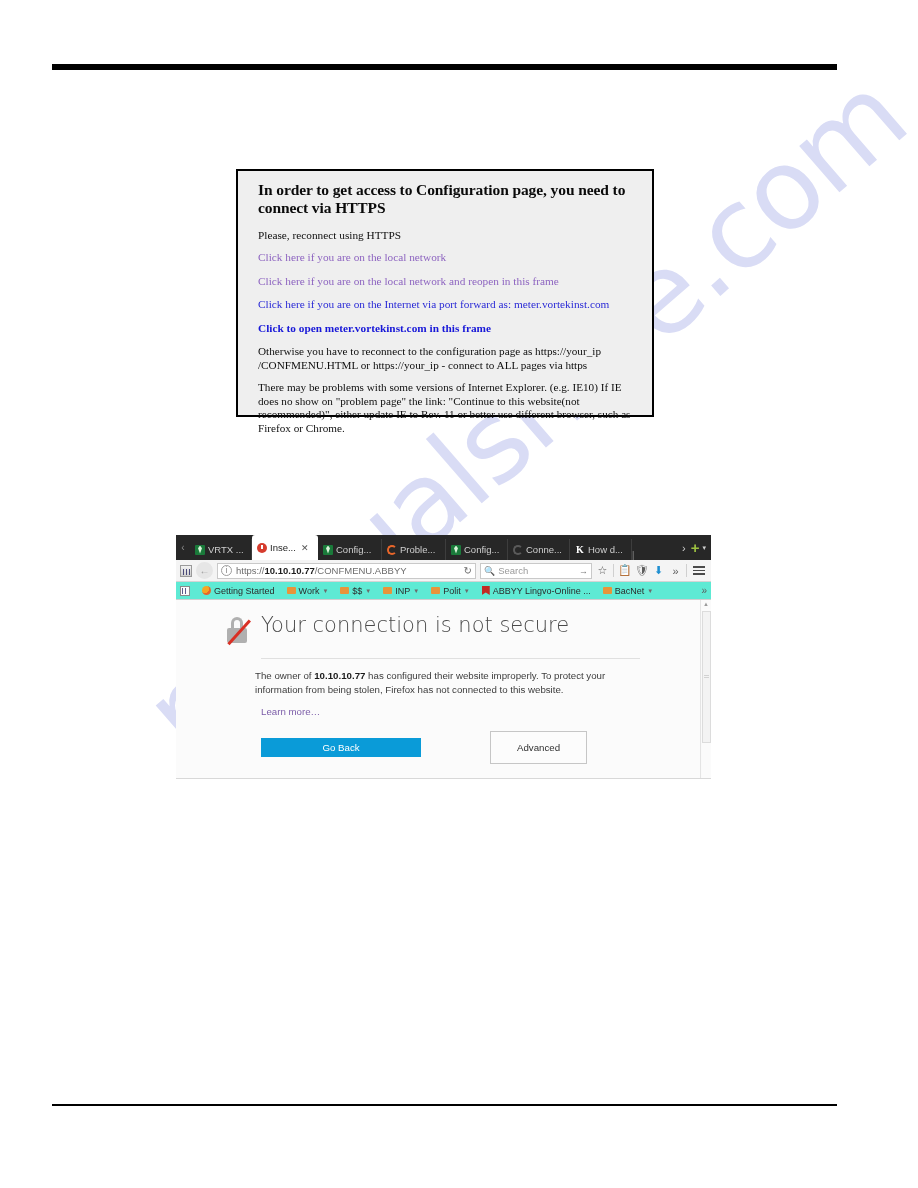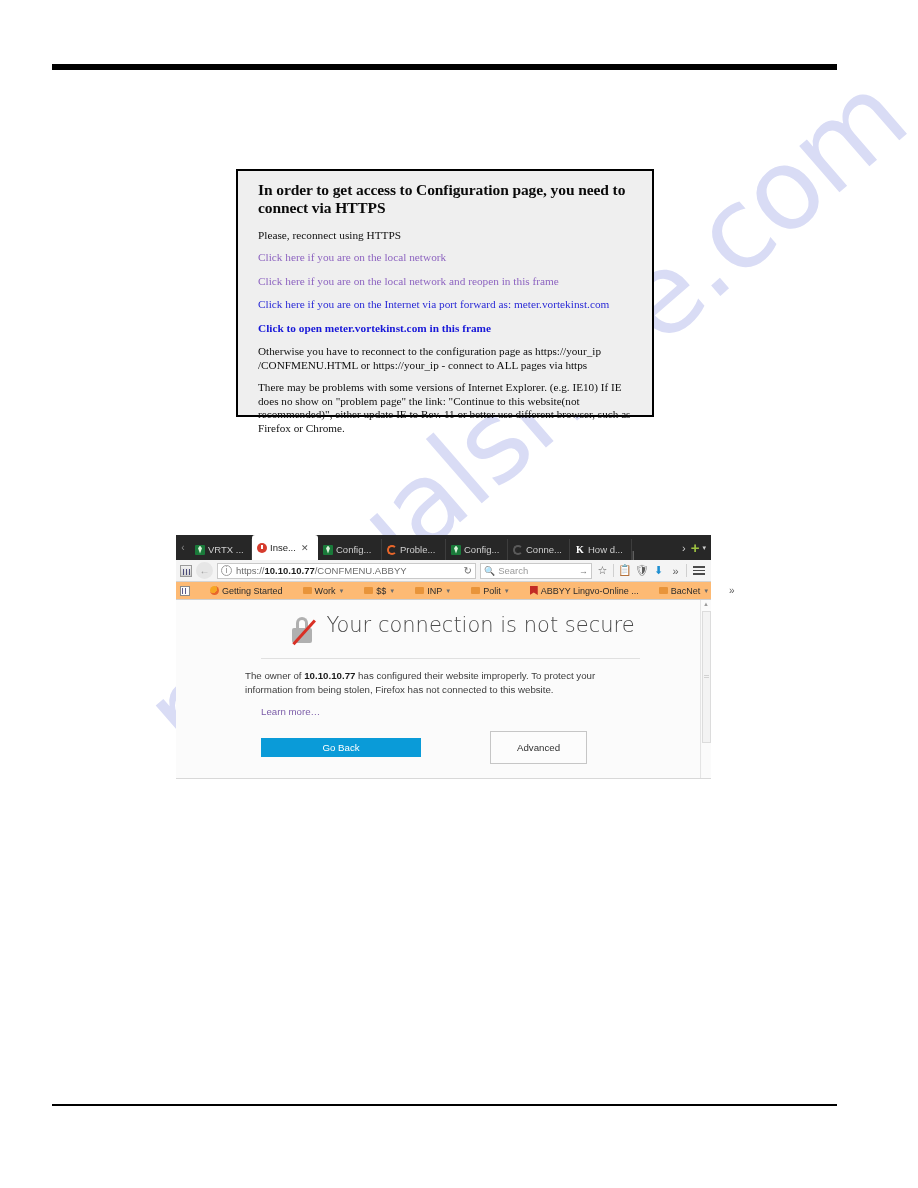--- a/index.html
+++ b/index.html
@@ -366,26 +366,26 @@
   }
   .nav-hamburger {
     display: flex; flex-direction: column; gap: 2px; flex: 0 0 auto;
     padding: 0 2px;
   }
   .nav-hamburger span { display:block; width: 12px; height: 1.6px; background:#4a4a4a; }
 
   
   .bookmarks {
     height: 18px;
-    background: #fdba74;
+    background: #5eead4;
     border-bottom: 1px solid #cfcfcf;
     display: flex;
     align-items: center;
     padding: 0 4px;
-    gap: 20px;
+    gap: 12px;
     font-size: 9px;
     color: #2b2b2b;
     box-sizing: border-box;
   }
   .bm {
     display: flex; align-items: center; gap: 3px; white-space: nowrap;
     flex: 0 0 auto;
   }
   .bm-folder {
     width: 9px; height: 7px; background: #e8943a; border-radius: 1px;
@@ -430,21 +430,20 @@
   }
   .content-inner {
     flex: 1 1 auto;
     padding: 14px 0 0 49px;
     position: relative;
   }
   .err-head {
     display: flex;
     align-items: flex-start;
     gap: 12px;
-    justify-content: center;
   }
   .lock-icon {
     width: 24px; height: 30px;
     position: relative;
     flex: 0 0 auto;
     margin-top: 3px;
   }
   .lock-icon .shackle {
     position: absolute;
     left: 6px; top: 0;
@@ -477,21 +476,21 @@
     letter-spacing: 0px;
     white-space: nowrap;
     line-height: 1.1;
   }
   .err-divider {
     height: 1px;
     background: #e0e0e0;
     margin: 11px 60px 0 36px;
   }
   .err-body {
-    margin: 10px 60px 0 20px;
+    margin: 10px 60px 0 30px;
     font-size: 9.7px;
     line-height: 1.45;
     color: #3c3c3c;
     font-family: "Liberation Sans", sans-serif;
   }
   .err-body b { color: #1a1a1a; }
   .err-learn {
     margin: 9px 0 4px 36px;
     font-size: 9.7px;
     color: #7b5ca8;

